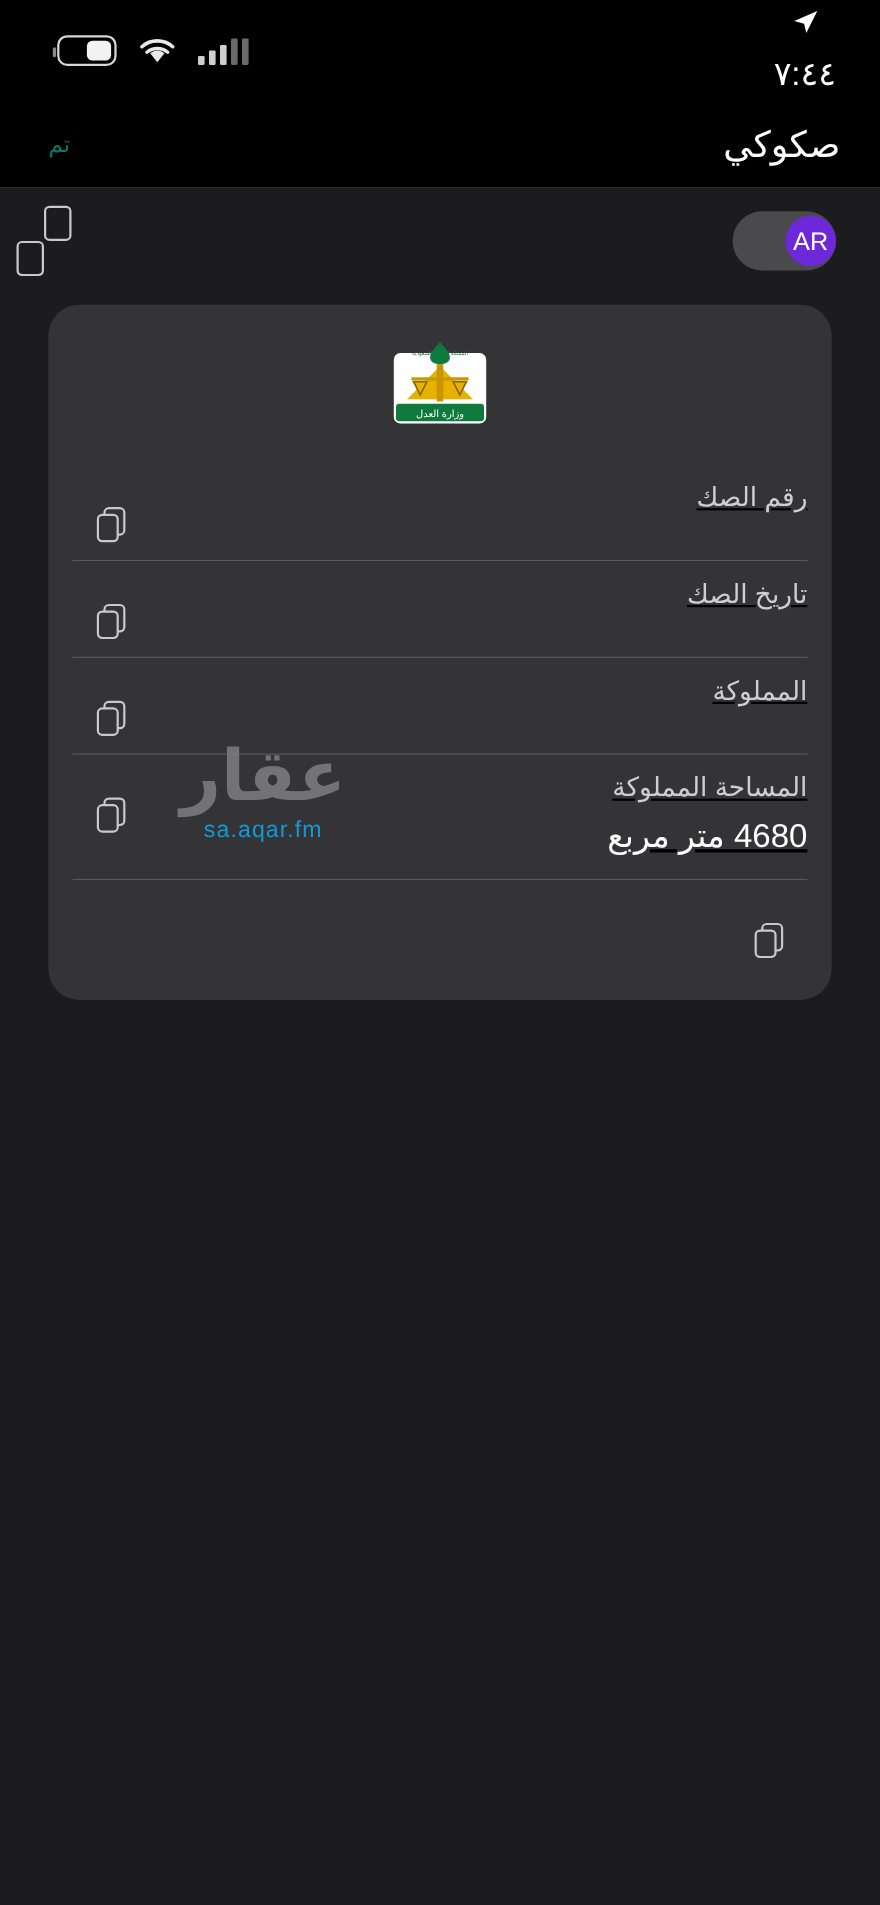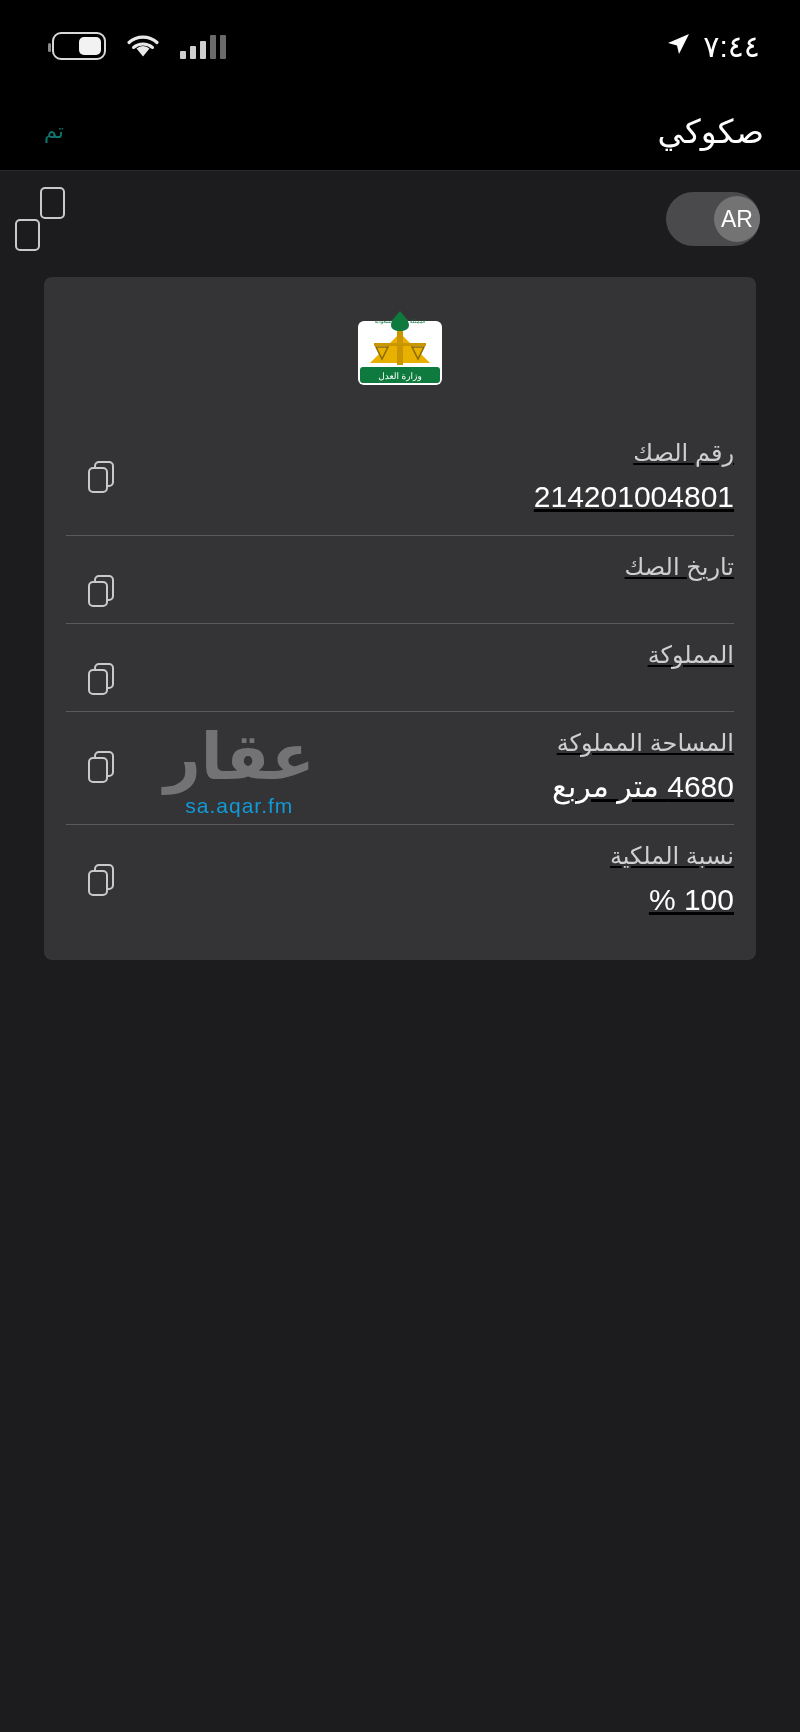--- a/index.html
+++ b/index.html
@@ -49,34 +49,34 @@
   .wifi { width: 34px; height: 26px; position: relative; }
   .wifi svg { display: block; }
   .signal { display: flex; align-items: flex-end; gap: 4px; height: 26px; }
   .signal i { display: block; width: 6px; background: #cfcfcf; border-radius: 1px; }
   .signal i:nth-child(1) { height: 8px; }
   .signal i:nth-child(2) { height: 13px; }
   .signal i:nth-child(3) { height: 18px; }
   .signal i:nth-child(4) { height: 24px; background: #6a6a6a; }
   .signal i:nth-child(5) { height: 24px; background: #6a6a6a; }
 
-  .status-right { display: flex; align-items: center; gap: 12px; }
+  .status-right { display: flex; align-items: center; gap: 12px; flex-direction: column; }
   .status-time { font-size: 30px; letter-spacing: 0.5px; color: #fff; }
   .loc-icon { transform: rotate(0deg); }
 
   
   .title-bar {
     height: 78px;
     display: flex;
     align-items: center;
     justify-content: space-between;
     padding: 0 36px 0 44px;
     color: #fff;
   }
-  .title-text { font-size: 33px; font-weight: 500; font-family: Liberation Serif, serif; }
+  .title-text { font-size: 33px; font-weight: 500; }
   .done-btn { font-size: 21px; color: #0f766e; }
 
   
   .content {
     background: #1c1c1e;
     position: absolute;
     top: 170px;
     left: 0; right: 0; bottom: 0;
     border-top: 1px solid #2a2a2c;
   }
@@ -96,35 +96,35 @@
     width: 94px;
     display: flex;
     align-items: center;
     justify-content: flex-end;
     padding-left: 8px;
     direction: ltr;
   }
   .lang-pill .knob {
     width: 46px; height: 46px;
     border-radius: 50%;
-    background: #737373;
+    background: #6d28d9;
     color: #fff;
     font-size: 23px;
     display: flex;
     align-items: center;
     justify-content: center;
     margin-left: auto;
   }
   .copy-all { color: #d6d6d6; }
 
   
   .card {
     margin: 10px 44px 0 44px;
     background: #343436;
-    border-radius: 8px;
+    border-radius: 28px;
     padding: 26px 0 22px 0;
     position: relative;
   }
 
   .emblem { display: flex; justify-content: center; margin-bottom: 18px; }
 
   .row {
     display: flex;
     align-items: flex-start;
     padding: 14px 22px 16px 22px;
@@ -264,21 +264,20 @@
         <path d="M62 44 l12 0 l-6 12 z" fill="#e8b100" stroke="#8a6a00" stroke-width="1.5"></path>
         <rect x="24" y="40" width="52" height="3" fill="#c99600"></rect>
         <text x="50" y="76" font-size="9" fill="#ffffff" text-anchor="middle" font-family="'Liberation Sans', sans-serif">وزارة العدل</text>
         <text x="50" y="20" font-size="5" fill="#0f7a3d" text-anchor="middle" font-family="'Liberation Sans', sans-serif">المملكة العربية السعودية</text>
       </svg>
     </div>
 
     <div class="row">
       <div class="row-texts">
         <div class="row-label">رقم الصك</div>
-        <div class="row-value">214201004801</div>
       </div>
       <div class="copy-cell">
         <span class="copy-ic">
           <span class="back"></span>
             <span class="front"></span>
         </span>
       </div>
     </div>
 
     <div class="row">
@@ -312,24 +311,20 @@
       </div>
       <div class="copy-cell">
         <span class="copy-ic">
           <span class="back"></span>
             <span class="front"></span>
         </span>
       </div>
     </div>
 
     <div class="row">
-      <div class="row-texts">
-        <div class="row-label">نسبة الملكية</div>
-        <div class="row-value">100 %</div>
-      </div>
       <div class="copy-cell">
         <span class="copy-ic">
           <span class="back"></span>
             <span class="front"></span>
         </span>
       </div>
     </div>
 
     <div class="watermark">
       <div class="wm-main">عقار</div>

